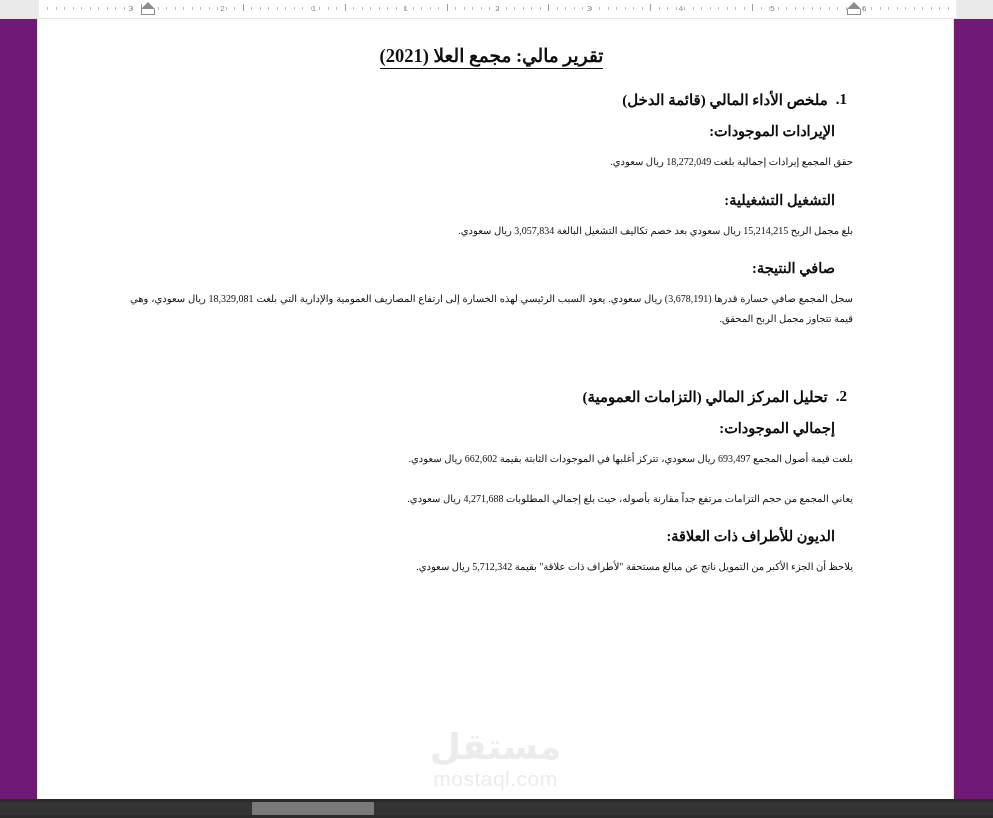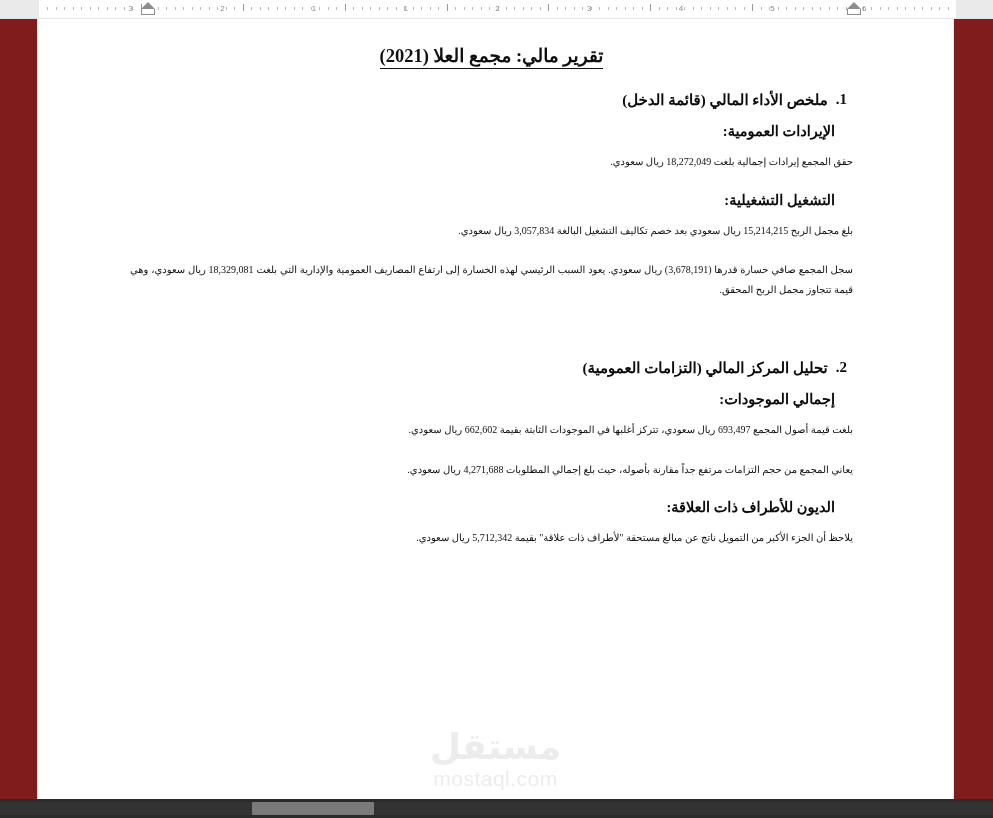--- a/index.html
+++ b/index.html
@@ -89,21 +89,21 @@
     box-sizing: border-box;
   }
 
   
   #workspace {
     position: absolute;
     top: 19px;
     left: 0;
     width: 993px;
     height: 780px;
-    background: #7f1d1d;
+    background: #701a75;
   }
   #page {
     position: absolute;
     top: 0;
     left: 38px;
     width: 915px;
     height: 780px;
     background: #ffffff;
     box-shadow: 0 0 0 1px #e6e6e6;
     overflow: hidden;
@@ -366,26 +366,27 @@
       <div id="doc-title">
         <span class="underlined">تقرير مالي: مجمع العلا  (2021)</span>
       </div>
 
       <div class="section">
         <div class="section-heading">
           <span class="section-num">1.</span>
           <span>ملخص الأداء المالي (قائمة الدخل)</span>
         </div>
 
-        <div class="sub-heading">الإيرادات العمومية:</div>
+        <div class="sub-heading">الإيرادات الموجودات:</div>
         <p class="para">حقق المجمع إيرادات إجمالية بلغت 18,272,049 ريال سعودي.</p>
 
         <div class="sub-heading">التشغيل التشغيلية:</div>
         <p class="para">بلغ مجمل الربح 15,214,215 ريال سعودي بعد خصم تكاليف التشغيل البالغة 3,057,834 ريال سعودي.</p>
 
+        <div class="sub-heading">صافي النتيجة:</div>
         <p class="para">سجل المجمع صافي خسارة قدرها (3,678,191) ريال سعودي. يعود السبب الرئيسي لهذه الخسارة إلى ارتفاع المصاريف العمومية والإدارية التي بلغت 18,329,081 ريال سعودي، وهي قيمة تتجاوز مجمل الربح المحقق.</p>
       </div>
 
       <div class="spacer-lg"></div>
 
       <div class="section">
         <div class="section-heading">
           <span class="section-num">2.</span>
           <span>تحليل المركز المالي (التزامات العمومية)</span>
         </div>

